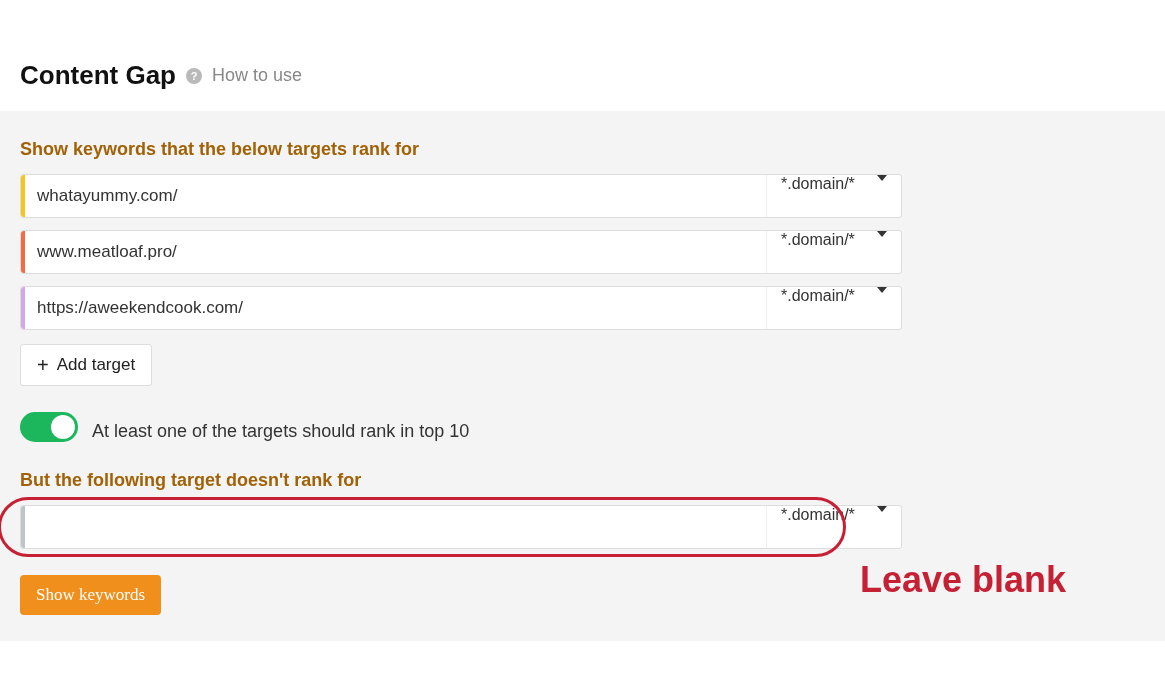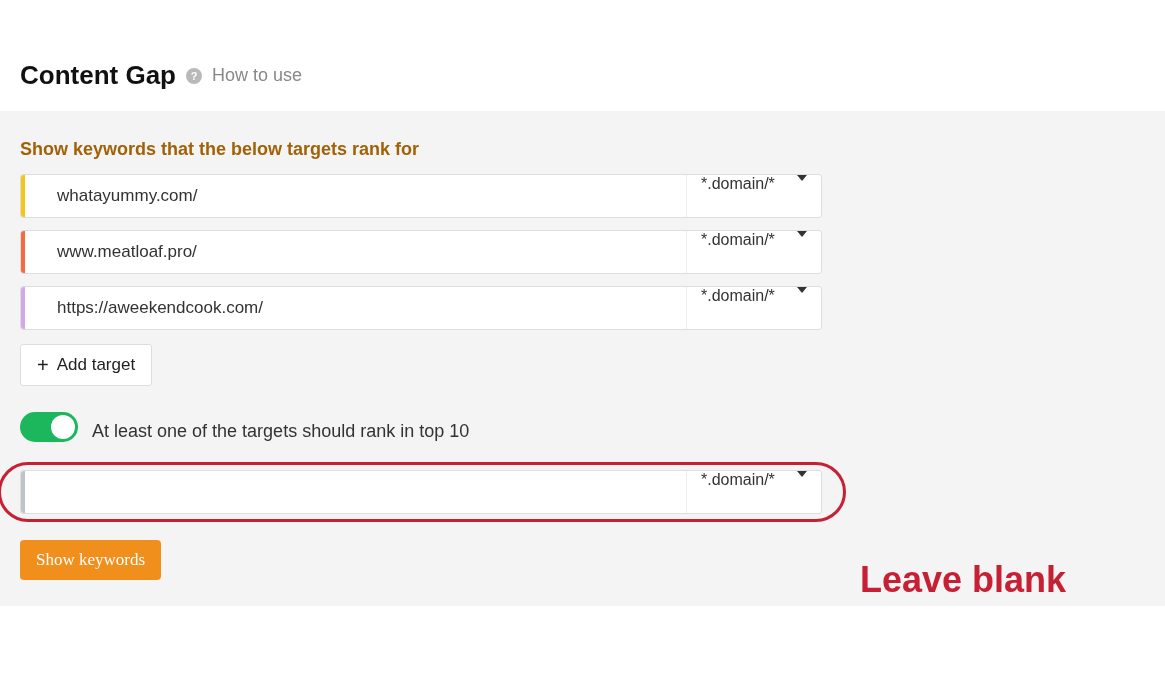--- a/index.html
+++ b/index.html
@@ -52,26 +52,25 @@
     .section-label {
       font-size: 18px;
       font-weight: 600;
       color: #a16207;
       margin-bottom: 14px;
     }
     .target-row {
       display: flex;
       align-items: stretch;
       margin-bottom: 12px;
-      width: 802px;
+      width: 882px;
       height: 44px;
       background: #fff;
       border: 1px solid #ddd;
       border-radius: 3px;
-      gap: 20px;
     }
     .color-bar {
       width: 4px;
       flex-shrink: 0;
       border-top-left-radius: 3px;
       border-bottom-left-radius: 3px;
     }
     .color-yellow { background: #f5c518; }
     .color-orange { background: #f56a3f; }
     .color-purple { background: #d3a8e6; }
@@ -238,20 +237,21 @@
     <span>Add target</span>
   </button>
 
   <div class="toggle-row">
     <div class="toggle">
       <div class="toggle-knob"></div>
     </div>
     <span class="toggle-label">At least one of the targets should rank in top 10</span>
   </div>
 
+  <div class="section-label">But the following target doesn't rank for</div>
 
   <div class="exclude-wrapper">
     <div class="target-row" style="margin-bottom:0;">
       <div class="color-bar color-gray"></div>
       <input class="target-input" type="text" value="" style="">
       <div class="domain-select">
         <span class="domain-select-text">*.domain/*</span>
         <span class="caret-down"></span>
       </div>
     </div>

